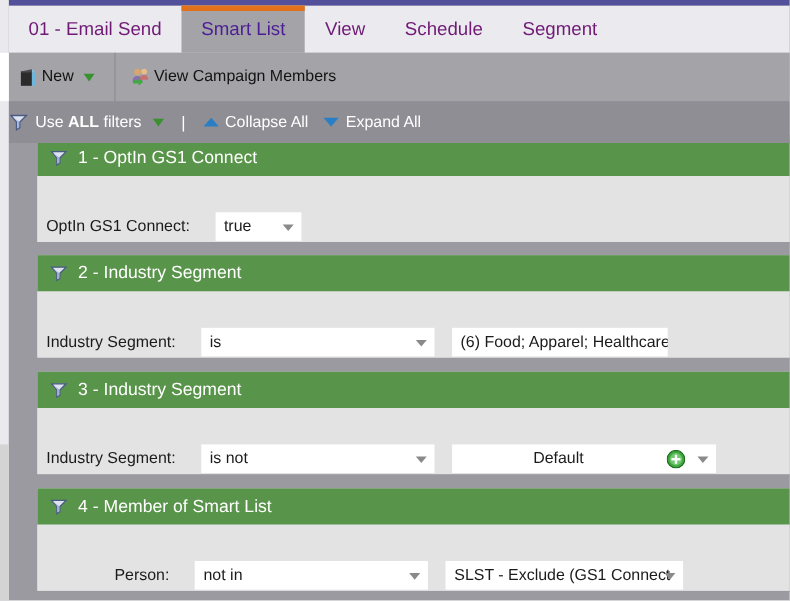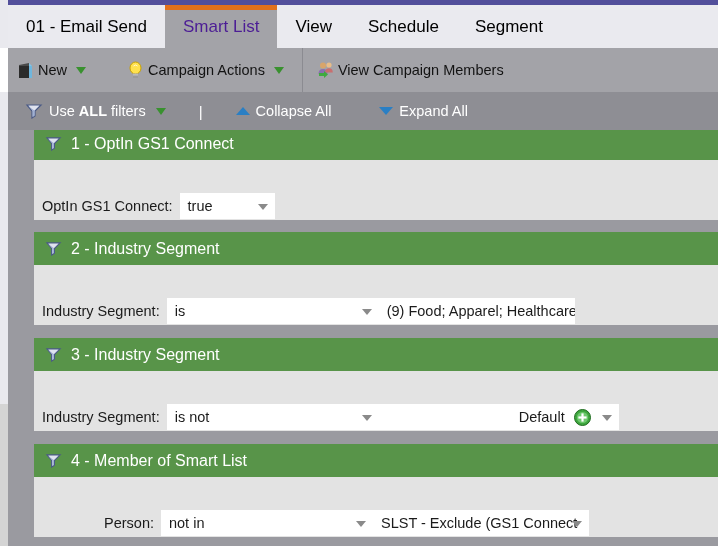--- a/index.html
+++ b/index.html
@@ -59,21 +59,21 @@
     display: flex;
     align-items: stretch;
     z-index: 4;
   }
   .tab {
     display: flex;
     align-items: center;
     justify-content: center;
     padding: 0 18px;
     font-size: 17px;
-    color: #000000;
+    color: #701a75;
     cursor: pointer;
     position: relative;
     white-space: nowrap;
   }
   .tab.active {
     background: #a3a3a8;
     color: #4c1d95;
   }
   .tab.active::before {
     content: "";
@@ -134,21 +134,21 @@
     z-index: 3;
     display: flex;
     align-items: center;
     color: #ffffff;
     font-size: 14.5px;
   }
   .fb-item {
     display: flex;
     align-items: center;
     gap: 6px;
-    padding: 0 17px;
+    padding: 0 0;
     cursor: pointer;
     white-space: nowrap;
   }
   .fb-pipe {
     color: #ffffff;
     padding: 0 16px;
     font-size: 15px;
   }
   .tri-up {
     width: 0; height: 0;
@@ -199,21 +199,21 @@
     height: 60px;
     background: #e3e3e3;
     display: flex;
     align-items: center;
     padding-left: 8px;
   }
 
   .row {
     display: flex;
     align-items: center;
-    gap: 0;
+    gap: 16px;
     margin-top: 32px;
   }
   .fld-label {
     font-size: 14.5px;
     color: #1b1b1b;
     margin-right: 7px;
     white-space: nowrap;
   }
   .fld-label.indented { margin-left: 62px; }
 
@@ -232,41 +232,41 @@
   }
   .dd .dd-arrow {
     position: absolute;
     right: 7px; top: 50%;
     margin-top: -2px;
     width: 0; height: 0;
     border-left: 5px solid transparent;
     border-right: 5px solid transparent;
     border-top: 6px solid #8a8a8a;
   }
-  .dd-w-true { width: 95px; text-align: center; }
+  .dd-w-true { width: 78px; text-align: center; }
   .dd-w-op   { width: 212px; }
 
   .valbox {
     height: 26px;
     background: #ffffff;
     display: flex;
     align-items: center;
     padding: 0 8px;
     font-size: 14.5px;
     color: #1b1b1b;
     white-space: nowrap;
     overflow: hidden;
     cursor: pointer;
   }
   .valbox-2 { width: 196px; }
   .valbox-3 {
     width: 240px;
     position: relative;
     padding-right: 54px;
-    justify-content: flex-end;
+    justify-content: center;
   }
   .valbox-4 {
     width: 216px;
     position: relative;
     padding-right: 22px;
   }
   .vb-arrow {
     position: absolute;
     right: 7px; top: 50%;
     margin-top: -2px;
@@ -320,32 +320,20 @@
           <rect x="1" y="3" width="10" height="13" fill="#2b2b2b"></rect>
           <polygon points="11,1 14,4 11,4" fill="#7fc4e8"></polygon>
           <rect x="11" y="4" width="3" height="12" fill="#6fb6dd"></rect>
           <polygon points="1,3 11,1 11,4 1,4" fill="#4a4a4a"></polygon>
         </svg>
       </span>
       <span>New</span>
       <span class="caret-green"></span>
     </div>
 
-    <div class="tb-item" style="margin-left:22px;">
-      <span>
-        <svg width="15" height="18" viewBox="0 0 15 18">
-          <ellipse cx="7.5" cy="7" rx="5.5" ry="6" fill="#ffe24d" stroke="#c9a200" stroke-width="1"></ellipse>
-          <rect x="5" y="12.5" width="5" height="2" fill="#b9b9b9"></rect>
-          <rect x="5" y="15" width="5" height="2" fill="#9a9a9a"></rect>
-          <path d="M5.5 5 Q7.5 3 9.5 5" stroke="#ffffff" stroke-width="1" fill="none" opacity="0.7"></path>
-        </svg>
-      </span>
-      <span>Campaign Actions</span>
-      <span class="caret-green"></span>
-    </div>
 
     <div class="tb-sep" style="margin-left:8px;"></div>
 
     <div class="tb-item" style="gap:2px;">
       <span>
         <svg width="19" height="18" viewBox="0 0 19 18">
           <circle cx="6" cy="4.5" r="3" fill="#d8a56a"></circle>
           <path d="M1.5 13 Q1.5 8 6 8 Q10.5 8 10.5 13 Z" fill="#8a6fb0"></path>
           <circle cx="12" cy="4" r="2.6" fill="#e9bd87"></circle>
           <path d="M8.2 11.5 Q8.2 7.2 12 7.2 Q15.8 7.2 15.8 11.5 Z" fill="#c96f6f"></path>
@@ -417,21 +405,21 @@
         <span>2 - Industry Segment</span>
       </div>
       <div class="panel-body">
         <div class="row">
           <span class="fld-label">Industry Segment:</span>
           <div class="dd dd-w-op">
             <span>is</span>
             <span class="dd-arrow"></span>
           </div>
           <div class="valbox valbox-2">
-            <span>(9) Food; Apparel; Healthcare</span>
+            <span>(6) Food; Apparel; Healthcare</span>
           </div>
         </div>
       </div>
     </div>
 
     <div class="panel" style="top:216px;">
       <div class="panel-head">
         <span>
           <svg width="17" height="15" viewBox="0 0 18 16">
             <polygon points="2,2 16,2 10,8 10,13 7,15 7,8" fill="#dfe3ef" stroke="#4a5a86" stroke-width="1.2"></polygon>

